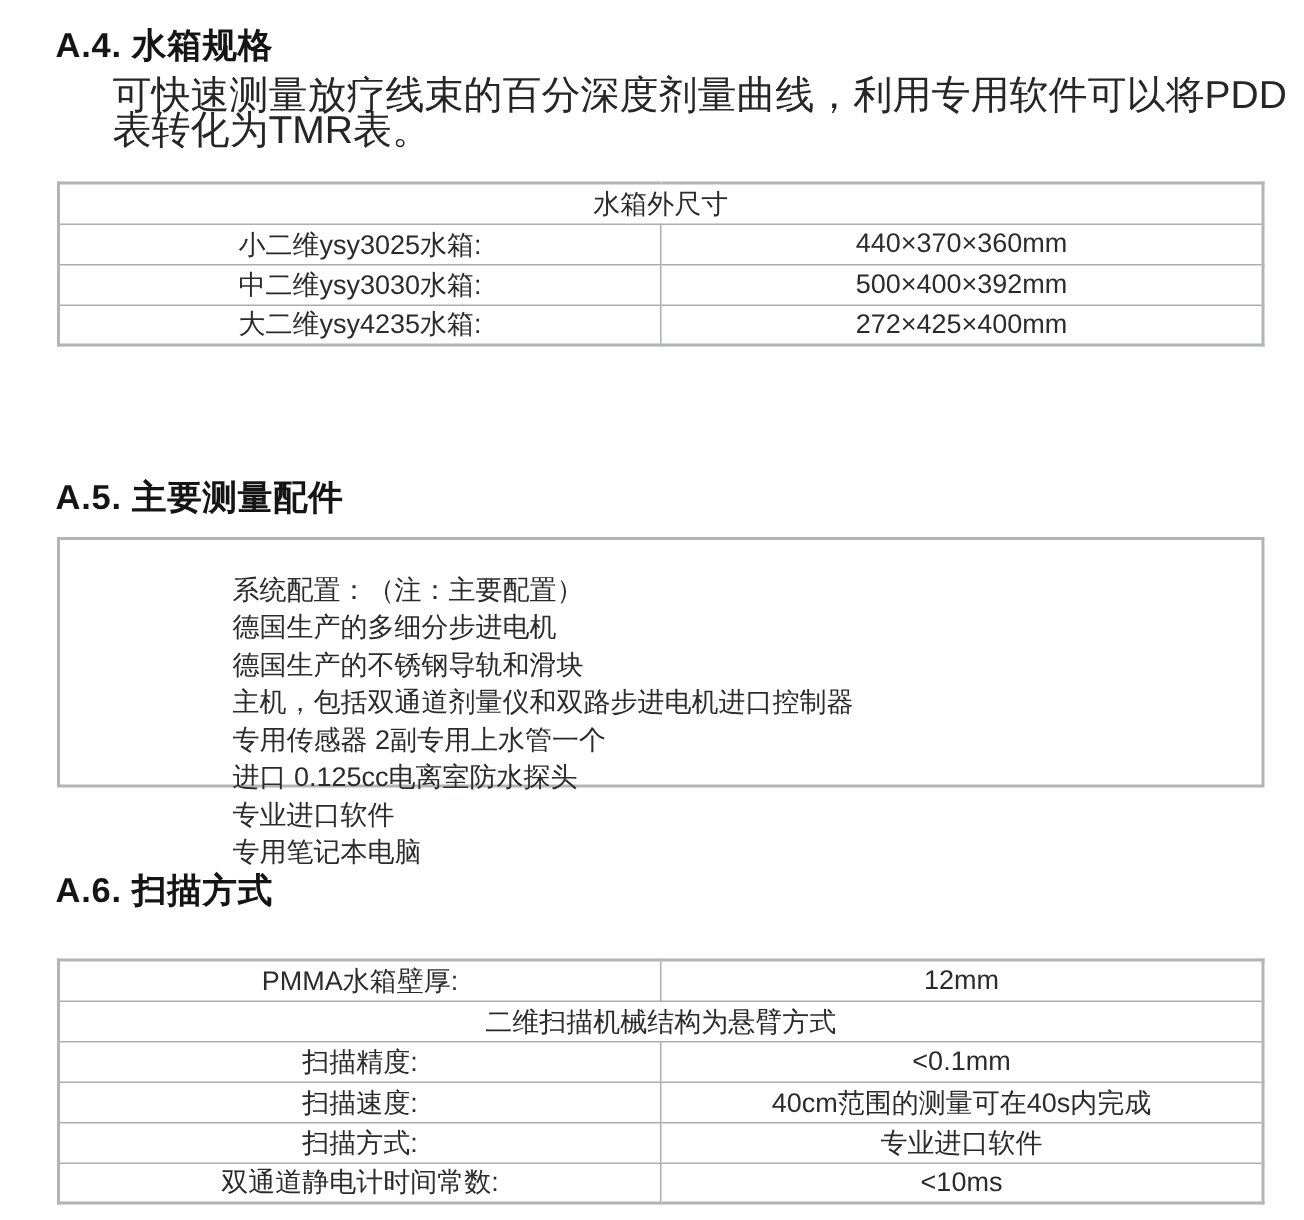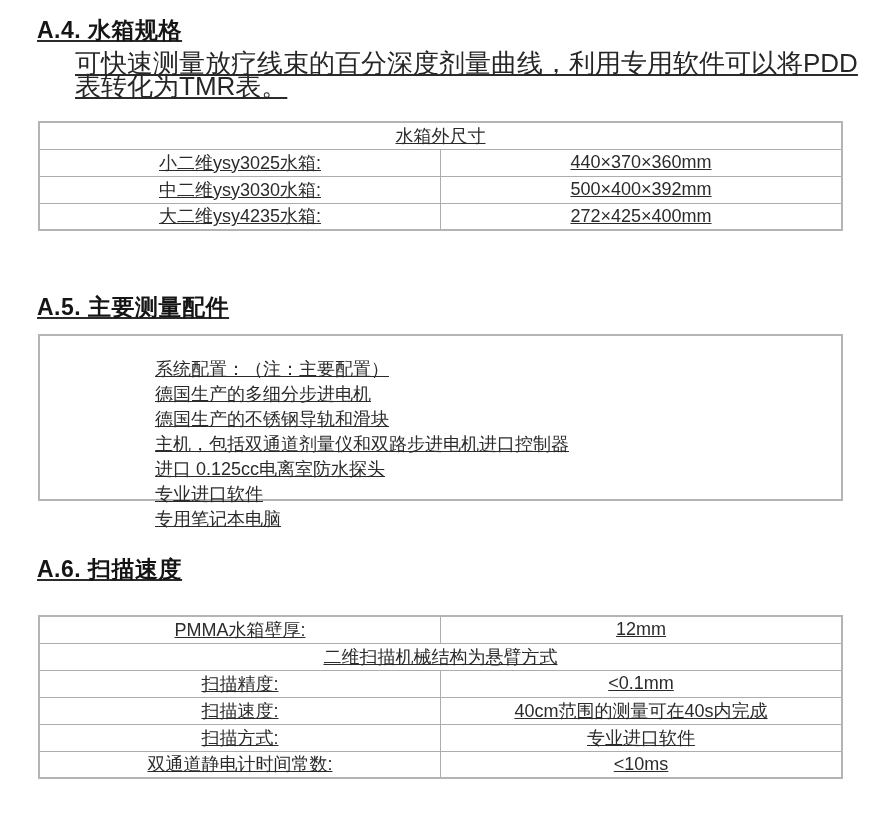--- a/index.html
+++ b/index.html
@@ -4,21 +4,21 @@
 <style>
   * { box-sizing: border-box; }
   html, body {
     margin: 0; padding: 0;
     width: 869px; height: 813px;
     background: #ffffff;
     font-family: "Liberation Sans", "DejaVu Sans", sans-serif;
     color: #2b2b2b;
     overflow: hidden;
   }
-  .page { width: 869px; height: 813px; padding-top: 16px; text-decoration: underline; }
+  .page { width: 869px; height: 813px; padding-top: 16px; }
 
   .sec-heading {
     margin: 0 0 0 37px;
     font-size: 23px;
     line-height: 28px;
     font-weight: 700;
     color: #151515;
     letter-spacing: 0.5px;
   }
   .intro {
@@ -40,21 +40,21 @@
     height: 27px;
     padding: 0 17px;
     text-align: center;
     vertical-align: middle;
     font-size: 18px;
     color: #2b2b2b;
     white-space: nowrap;
     overflow: hidden;
   }
   .mt-table1 { margin-top: 23px; }
-  .mt-h-a5   { margin-top: 62px; }
+  .mt-h-a5   { margin-top: 86px; }
   .mt-h-a6   { margin-top: 54px; }
   .mt-table2 { margin-top: 32px; }
 
   .config-box {
     width: 805px;
     height: 167px;
     margin: 13px 0 0 38px;
     border: 2px solid #b2b4b6;
     padding: 21px 10px 0 115px;
   }
@@ -97,26 +97,27 @@
   </tbody>
     </table>
 
   <h2 class="sec-heading mt-h-a5">A.5. 主要测量配件</h2>
 
   <div class="config-box">
     <div class="config-line">系统配置：（注：主要配置）</div>
     <div class="config-line">德国生产的多细分步进电机</div>
     <div class="config-line">德国生产的不锈钢导轨和滑块</div>
     <div class="config-line">主机，包括双通道剂量仪和双路步进电机进口控制器</div>
+    <div class="config-line">专用传感器 2副专用上水管一个</div>
     <div class="config-line">进口 0.125cc电离室防水探头</div>
     <div class="config-line">专业进口软件</div>
     <div class="config-line">专用笔记本电脑</div>
   </div>
 
-  <h2 class="sec-heading mt-h-a6">A.6. 扫描速度</h2>
+  <h2 class="sec-heading mt-h-a6">A.6. 扫描方式</h2>
 
   <table class="spec-table mt-table2">
     <colgroup>
         <col style="width:50%">
         <col style="width:50%">
       </colgroup>
     <tbody>
         <tr>
       <td>PMMA水箱壁厚:</td>
       <td>12mm</td>

